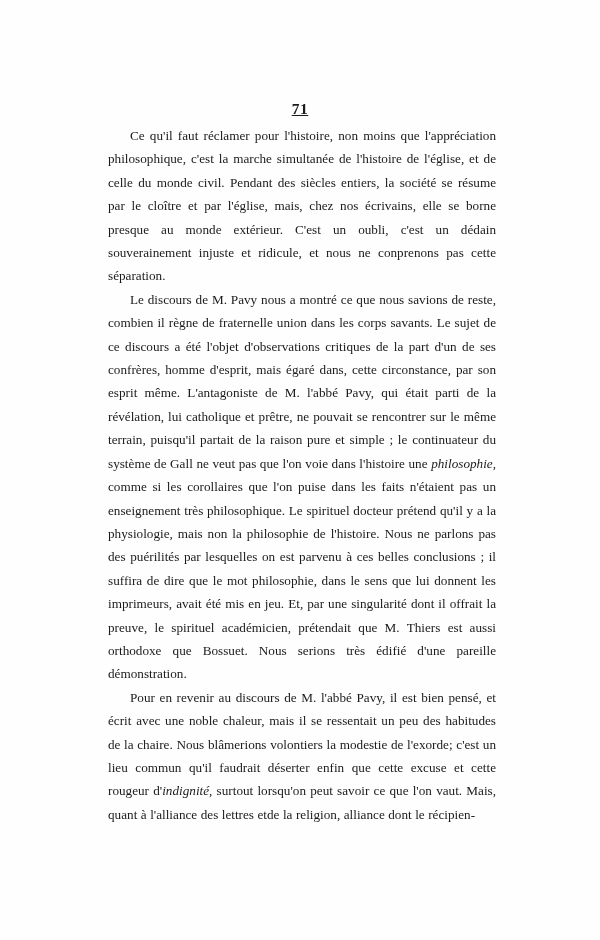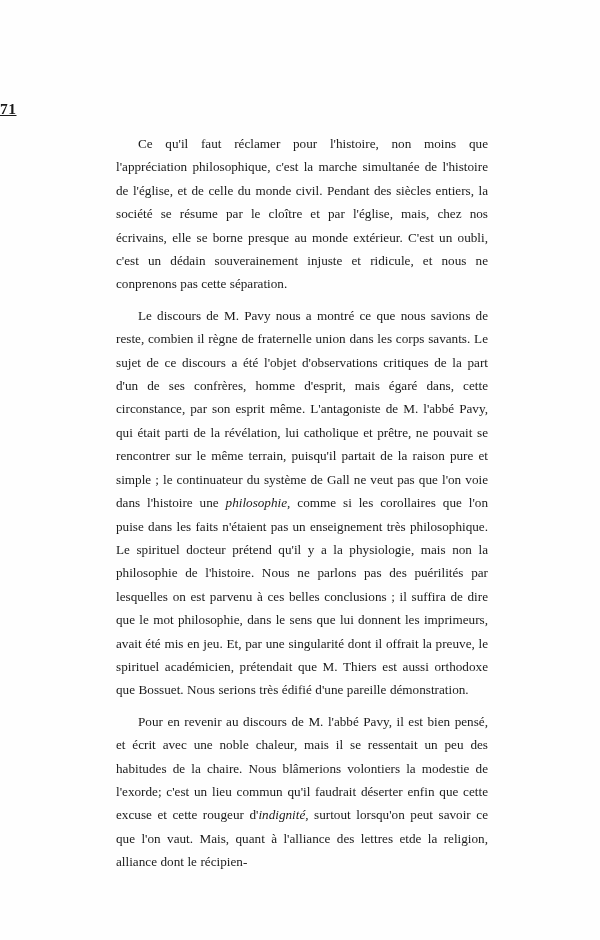--- a/index.html
+++ b/index.html
@@ -19,33 +19,34 @@
     width: 600px;
     height: 940px;
     background: #fefefe;
     box-sizing: border-box;
   }
   .page-number {
     position: absolute;
     top: 100px;
     left: 0;
     width: 600px;
+    text-align: center;
     font-size: 15.5px;
     font-weight: bold;
     letter-spacing: 0.5px;
     text-decoration: underline;
   }
   .text-block {
     position: absolute;
     top: 124px;
     left: 108px;
     width: 388px;
   }
   p {
-    margin: 8px;
+    margin: 0;
     font-size: 13.2px;
     line-height: 23.4px;
     text-align: justify;
     text-indent: 22px;
     text-justify: inter-word;
     word-spacing: 0.2px;
   }
   p + p {
     margin-top: 0px;
   }

